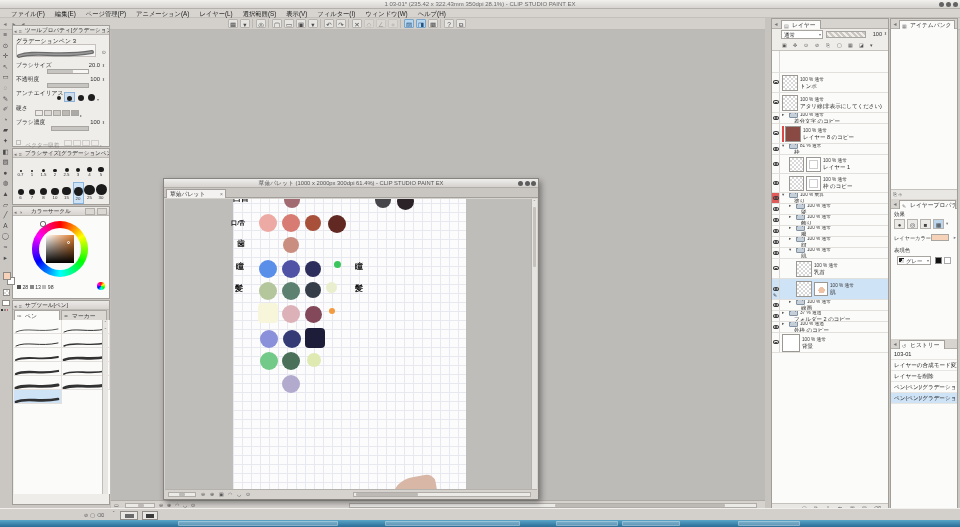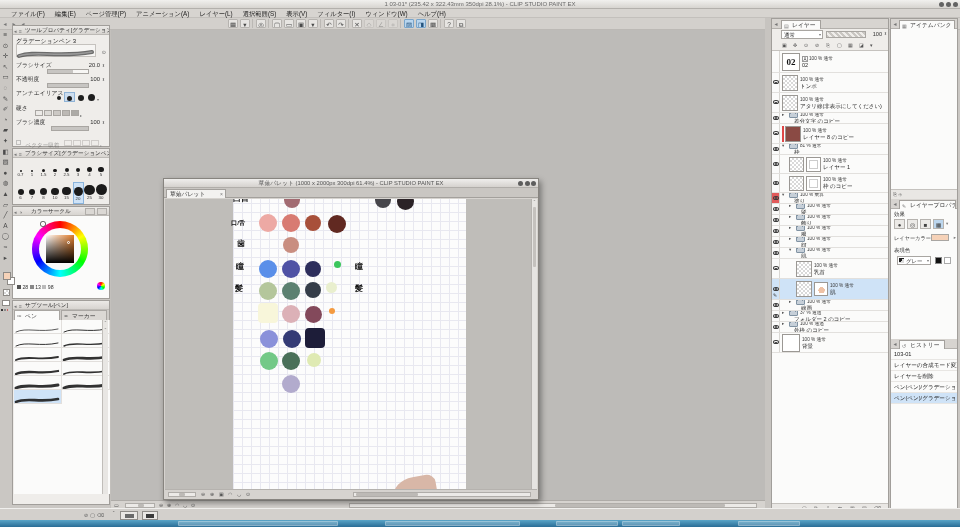--- a/index.html
+++ b/index.html
@@ -468,32 +468,20 @@
         <div class="mini" style="left: 43px; top: 1px;">⊘</div>
         <div class="mini" style="left: 54px; top: 1px;">⎘</div>
         <div class="mini" style="left: 65px; top: 1px;">▢</div>
         <div class="mini" style="left: 76px; top: 1px;">▦</div>
         <div class="mini" style="left: 87px; top: 1px;">◪</div>
         <div class="mini" style="left: 98px; top: 1px;">▾</div>
       </div>
     <div class="abs" id="layerlist" style="left:0;top:32px;width:116px;height:452px;background:#fbfbfa;overflow:hidden">
         <div class="lr" style="height: 22px;">
           <div class="gut"></div>
-          <div class="lbody" style="padding-left: 2px;">
-            <div class="lthumb " style="width: 18px; height: 18px;">
-              <span style="font-family:'Liberation Serif',serif;font-weight:bold;font-size:9px;line-height:16px;display:block;text-align:center;color:#111">02</span>
-            </div>
-            <div class="ltext">
-              <div class="lblend">
-                <div style="border: 1px solid rgb(153, 153, 153); width: 6px; height: 6px; line-height: 6px; text-align: center; font-size: 4.5px; background: rgb(255, 255, 255);">A</div>
-                <div>100 % 通常</div>
-              </div>
-              <div class="lname">02</div>
-            </div>
-          </div>
         </div>
         <div class="lr" style="height: 20px;">
           <div class="gut">
             <div class="eye" style="top: 7px;"></div>
           </div>
           <div class="lbody" style="padding-left: 2px;">
             <div class="lthumb checker" style="width: 16px; height: 16px;"></div>
             <div class="ltext">
               <div class="lblend">
                 <div>100 % 通常</div>

